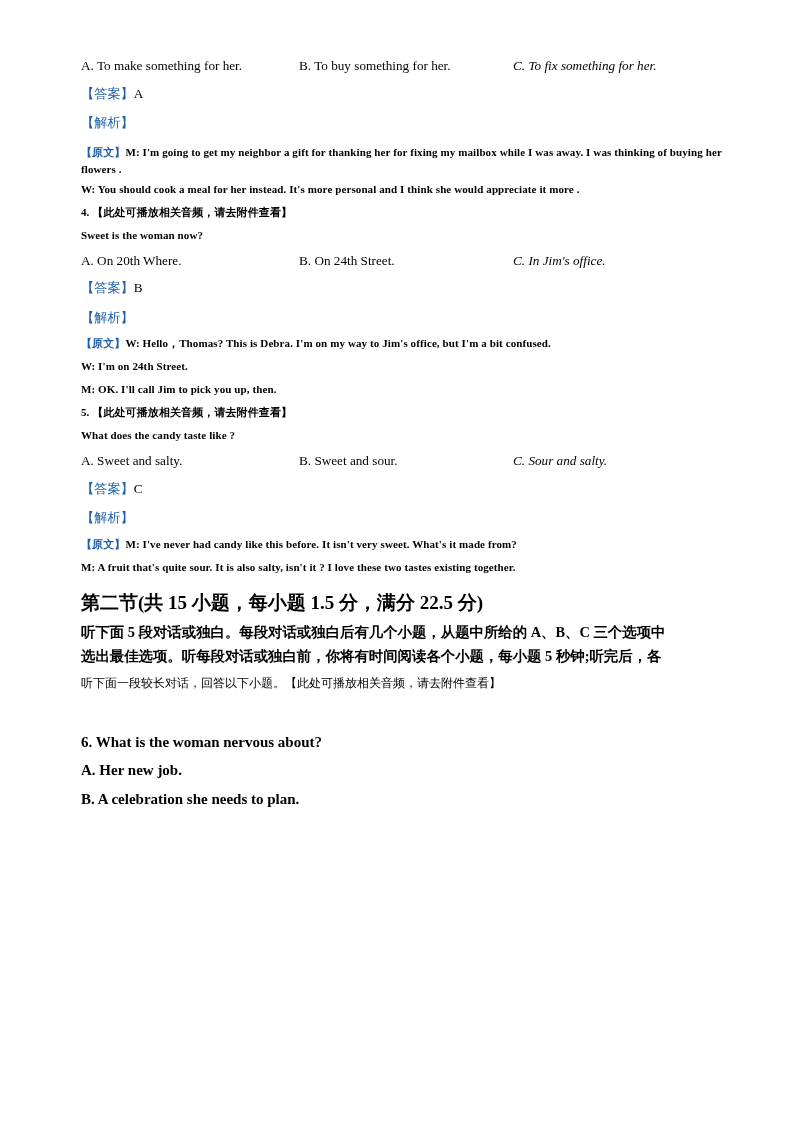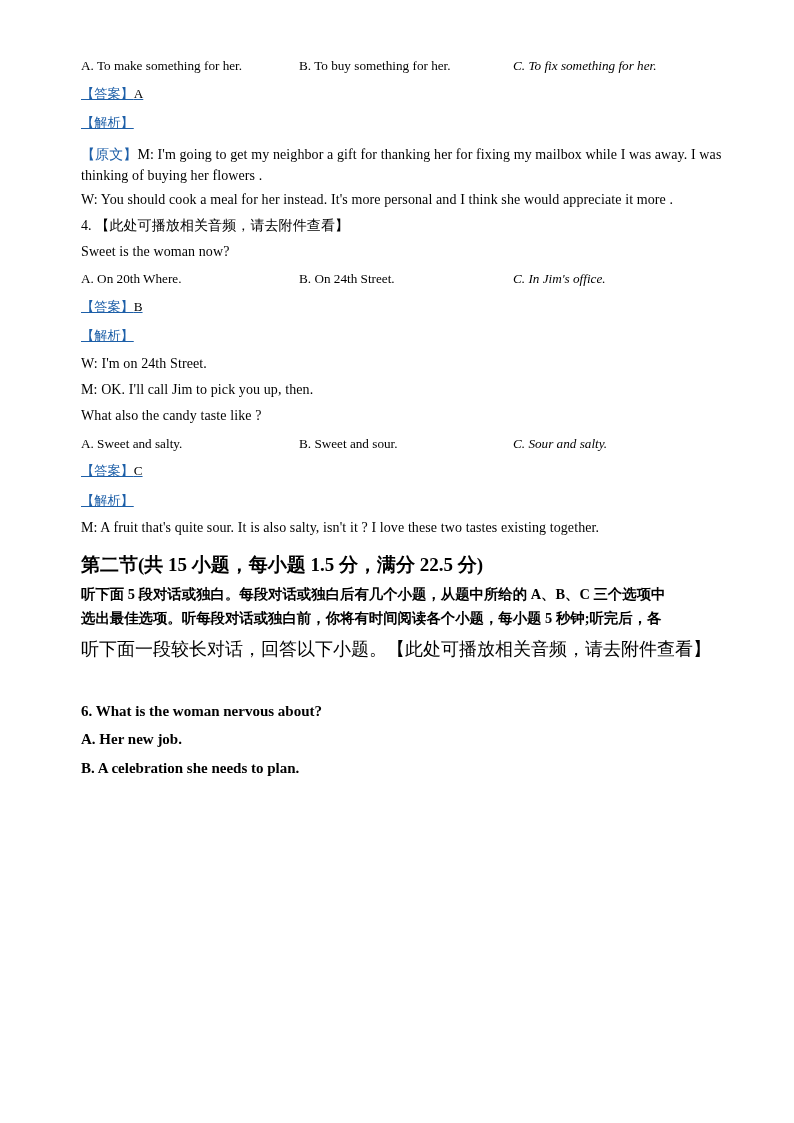--- a/index.html
+++ b/index.html
@@ -23,25 +23,26 @@
     padding: 0;
     box-sizing: border-box;
   }
   .content {
     position: absolute;
     left: 68px;
     top: 58px;
     width: 660px;
   }
   .line {
-    font-size: 14px;
+    font-size: 11px;
     line-height: 1.05;
     margin: 0 0 11.5px 0;
     white-space: nowrap;
     letter-spacing: 0.1px;
+    font-weight: bold;
   }
   .line.wrapline {
     white-space: normal;
     line-height: 1.55;
     margin-bottom: 6px;
   }
   .opt-row {
     display: block;
     position: relative;
     height: 15px;
@@ -54,39 +55,38 @@
     white-space: nowrap;
   }
   .opt-a { left: 0px; }
   .opt-b { left: 218px; }
   .opt-c { left: 432px; font-style: italic; }
   .ans {
     color: #1d5fa8;
     font-size: 13.2px;
     margin: 0 0 11.5px 0;
     white-space: nowrap;
-    text-decoration: underline;
   }
   .ans .tag { color: #1d5fa8; }
   .ans .val { color: #000000; }
   .blue { color: #1d5fa8; }
   .bold-cn {
     font-weight: bold;
     font-size: 14.4px;
     line-height: 1.55;
     margin: 0 0 2px 0;
   }
   .sec-head {
     font-weight: bold;
     font-size: 19px;
     margin: 16px 0 5px 0;
     white-space: nowrap;
   }
   .cn-normal {
-    font-size: 18px;
+    font-size: 12px;
     margin: 0 0 11.5px 0;
     white-space: nowrap;
   }
   .spacer-lg { height: 30px; }
   .qline {
     font-size: 15px;
     margin: 0 0 11.5px 0;
     white-space: nowrap;
     font-weight: bold;
   }
@@ -127,40 +127,47 @@
     </div>
 
     <div class="ans">
       <span class="tag">【答案】</span><span class="val">B</span>
     </div>
 
     <div class="ans">
       <span class="tag">【解析】</span>
     </div>
 
+    <div class="line">
+      <span class="blue">【原文】</span><span>W: Hello，Thomas? This is Debra. I'm on my way to Jim's office, but I'm a bit confused.</span>
+    </div>
 
     <div class="line">W: I'm on 24th Street.</div>
     <div class="line">M: OK. I'll call Jim to pick you up, then.</div>
 
-    <div class="line">What also the candy taste like ?</div>
+    <div class="line">5. 【此处可播放相关音频，请去附件查看】</div>
+    <div class="line">What does the candy taste like ?</div>
 
     <div class="opt-row">
       <span class="opt opt-a">A. Sweet and salty.</span>
       <span class="opt opt-b">B. Sweet and sour.</span>
       <span class="opt opt-c">C. Sour and salty.</span>
     </div>
 
     <div class="ans">
       <span class="tag">【答案】</span><span class="val">C</span>
     </div>
 
     <div class="ans">
       <span class="tag">【解析】</span>
     </div>
 
+    <div class="line">
+      <span class="blue">【原文】</span><span>M: I've never had candy like this before. It isn't very sweet. What's it made from?</span>
+    </div>
 
     <div class="line">M: A fruit that's quite sour. It is also salty, isn't it ? I love these two tastes existing together.</div>
 
     <div class="sec-head">第二节(共 15 小题，每小题 1.5 分，满分 22.5 分)</div>
     <div class="bold-cn">听下面 5 段对话或独白。每段对话或独白后有几个小题，从题中所给的 A、B、C 三个选项中</div>
     <div class="bold-cn">选出最佳选项。听每段对话或独白前，你将有时间阅读各个小题，每小题 5 秒钟;听完后，各</div>
 
     <div class="cn-normal" style="margin-top:8px;">听下面一段较长对话，回答以下小题。【此处可播放相关音频，请去附件查看】</div>
 
     <div class="spacer-lg"></div>

